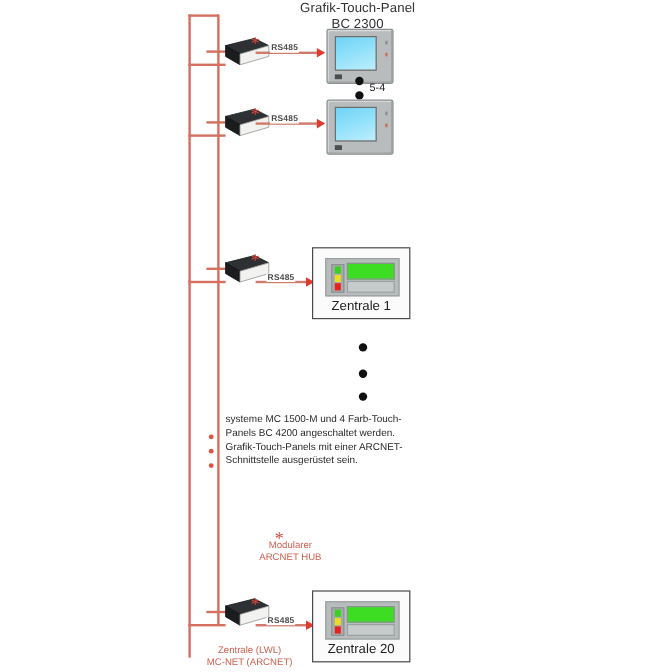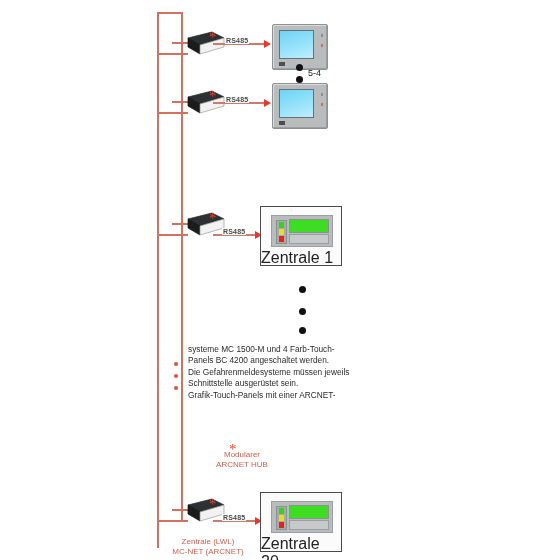--- a/index.html
+++ b/index.html
@@ -46,22 +46,22 @@
     position: absolute;
     font-size: 7px;
     color: #4a4a4a;
     font-weight: bold;
     letter-spacing: 0.2px;
     background: #ffffff;
     padding: 0 1px;
   }
   .zentrale-label {
     position: absolute;
-    text-align: left;
-    font-size: 16px;
+    text-align: center;
+    font-size: 11px;
     color: #222222;
     width: 100%;
     left: 0;
   }
   .red-label {
     position: absolute;
     text-align: center;
     font-size: 8px;
     color: #d0604f;
     line-height: 10px;
@@ -202,20 +202,24 @@
 
   <div class="bus-h" style="left:172px; top:42px; width:16px;"></div>
   <div class="bus-h" style="left:157px; top:53px; width:31px;"></div>
   <div class="bus-h" style="left:172px; top:101px; width:16px;"></div>
   <div class="bus-h" style="left:157px; top:112px; width:31px;"></div>
   <div class="bus-h" style="left:172px; top:223px; width:16px;"></div>
   <div class="bus-h" style="left:157px; top:234px; width:31px;"></div>
   <div class="bus-h" style="left:172px; top:509px; width:16px;"></div>
   <div class="bus-h" style="left:157px; top:520px; width:31px;"></div>
 
+  <div class="title-block" style="left:238px; top:1px; width:120px;">
+    <div>Grafik-Touch-Panel</div>
+    <div>BC 2300</div>
+  </div>
 
   <div class="hub" style="left:182px; top:30px;">
     <svg width="44" height="26" viewBox="0 0 44 26">
       <polygon points="6,8 30,2 42,8 18,15" fill="#2e3133" stroke="#1d1f20" stroke-width="0.7"></polygon>
       <polygon points="6,8 18,15 18,24 6,17" fill="#1a1c1d" stroke="#111" stroke-width="0.7"></polygon>
       <polygon points="18,15 42,8 42,17 18,24" fill="#f2f2f0" stroke="#9a9a98" stroke-width="0.7"></polygon>
     </svg>
   </div>
   <div class="asterisk" style="left:209px; top:32px;">*</div>
   <div class="link-h" style="left:213px; top:43px; width:54px;"></div>
@@ -283,23 +287,22 @@
   <div class="dot-black" style="left:299px; top:308px;"></div>
   <div class="dot-black" style="left:299px; top:327px;"></div>
 
   <div class="dot-red" style="left:174px; top:362px;"></div>
   <div class="dot-red" style="left:174px; top:374px;"></div>
   <div class="dot-red" style="left:174px; top:386px;"></div>
 
   <div class="note" style="left:188px; top:344px;">
     <div>systeme MC 1500-M und 4 Farb-Touch-</div>
     <div>Panels BC 4200 angeschaltet werden.</div>
-    <div>Die Gefahrenmeldesysteme müssen jeweils</div>
+    <div>Grafik-Touch-Panels mit einer ARCNET-</div>
     <div>Schnittstelle ausgerüstet sein.</div>
-    <div>Grafik-Touch-Panels mit einer ARCNET-</div>
   </div>
 
   <div class="asterisk" style="left:229px; top:444px;">*</div>
   <div class="red-label" style="left:197px; top:450px; width:90px;">
     <div>Modularer</div>
     <div>ARCNET HUB</div>
   </div>
 
   <div class="hub" style="left:182px; top:497px;">
     <svg width="44" height="26" viewBox="0 0 44 26">

